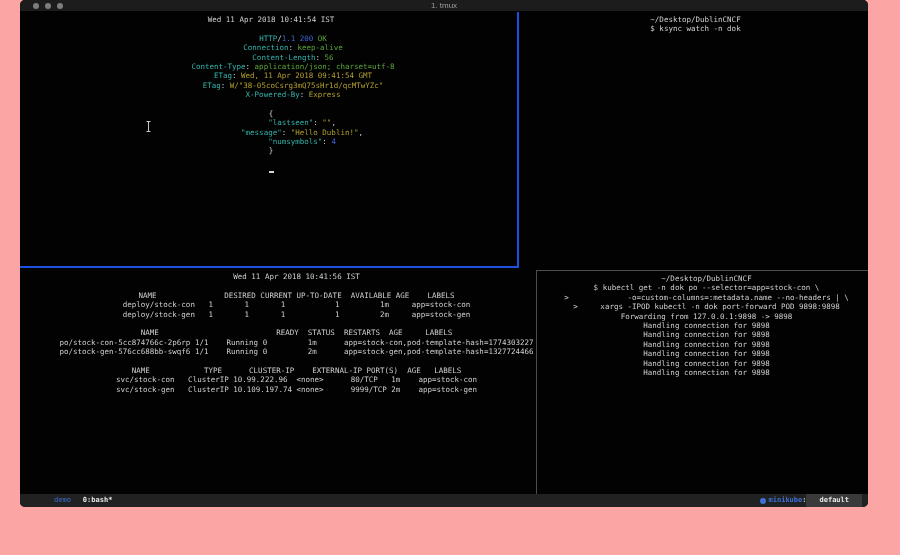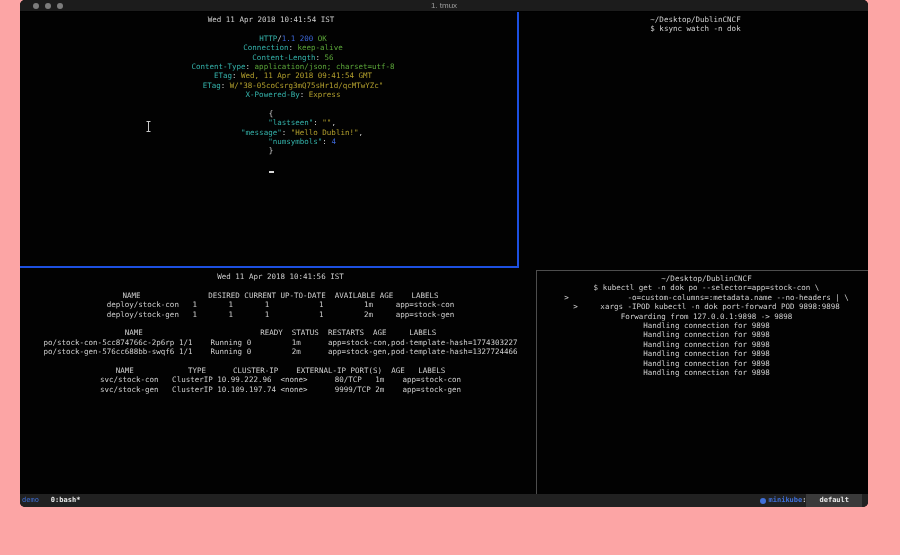--- a/index.html
+++ b/index.html
@@ -29,33 +29,33 @@
   .tline { height: 9.4px; line-height: 9.4px; font-size: 7.5px; white-space: pre; color: #cfcfcf; }
   .t-w { color: #cfcfcf; }
   .t-c { color: #35b3ab; padding-left: 44px; }
   .t-g { color: #5ca73a; }
   .t-y { color: #b3a02e; }
   .t-b { color: #3d68d8; }
   .t-cur { display: inline-block; width: 5px; height: 9px; position: relative; }
   .t-cur::after { content: ""; position: absolute; left: 0; bottom: 1px; width: 5px; height: 2.5px; background: #d8d8d8; }
   .pane-tl { left: 0;   top: 0;   width: 497px; height: 254px; padding: 3px 0 0 5px; }
   .pane-tr { left: 500px; top: 0; width: 348px; height: 258px; padding: 3px 0 0 3px; }
-  .pane-bl { left: 0;   top: 256px; width: 516px; height: 226px; padding: 4px 0 0 5px; }
+  .pane-bl { left: 16px;   top: 256px; width: 516px; height: 226px; padding: 4px 0 0 5px; }
   .pane-br { left: 518px; top: 259px; width: 330px; height: 223px; padding: 3px 0 0 7px; }
   .div-blue-v { position: absolute; left: 497px; top: 0; width: 2px; height: 256px; background: #1d50e0; }
   .div-blue-h { position: absolute; left: 0; top: 254px; width: 499px; height: 2px; background: #1d50e0; }
   .div-gray-v { position: absolute; left: 516px; top: 258px; width: 1px; height: 224px; background: #4d4d4d; }
   .div-gray-h { position: absolute; left: 517px; top: 258px; width: 331px; height: 1px; background: #4d4d4d; }
   .statusbar {
     position: absolute; left: 0; bottom: 0; width: 100%; height: 13px;
     background: #212121; font-size: 7px; line-height: 13px;
     display: flex; align-items: center;
   }
   .sb-left { position: absolute; left: 2px; top: 0; height: 13px; display: flex; align-items: center; }
-  .sb-session { color: #3f6fd8; }
+  .sb-session { color: #3f6fd8; margin-left: 32px; }
   .sb-window { color: #e8e8e8; font-weight: bold; margin-left: 12px; }
   .sb-right { position: absolute; right: 6px; top: 0; height: 13px; display: flex; align-items: center; font-weight: bold; }
   .kube-dot { width: 6px; height: 6px; border-radius: 50%; background: #3f6fd8; margin-right: 3px; }
   .sb-context { color: #3f6fd8; }
   .sb-sep { color: #cfcfcf; }
   .sb-namespace { color: #e8e8e8; background: #3a3a3a; padding: 0 13px; }
   .ibeam { position: absolute; left: 126px; top: 109px; width: 5px; height: 11px; }
 </style>
 </head>
 <body>

